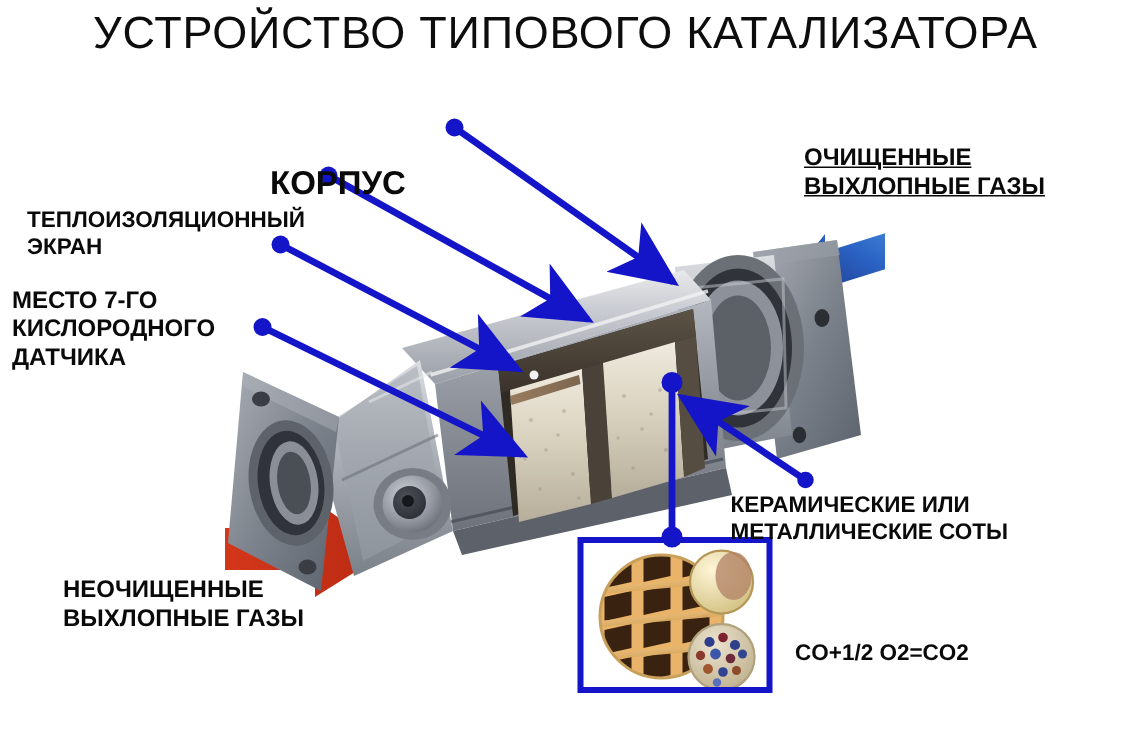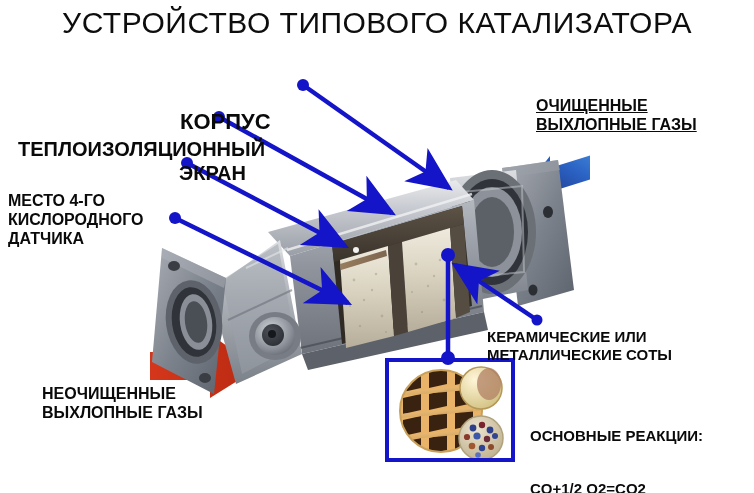--- a/index.html
+++ b/index.html
@@ -12,21 +12,21 @@
     font-size:30px;font-weight:400;letter-spacing:0.5px;color:#0d0d0d;
     font-family:"Liberation Sans",sans-serif;white-space:nowrap;
   }
 
   
   .lbl{position:absolute;color:#0a0a0a;font-weight:bold;line-height:1.18;
        font-family:"Liberation Sans",sans-serif;white-space:pre;}
 
   #lbl-insulation{left:266px;top:53px;font-size:17px;font-weight:400;}
   #lbl-body{left:137px;top:109px;font-size:22px;margin-left:43px;}
-  #lbl-heatshield{left:18px;top:138px;font-size:20px;text-align:right;width:228px;}
+  #lbl-heatshield{left:18px;top:138px;font-size:15px;text-align:left;width:228px;}
   #lbl-sensor{left:8px;top:192px;font-size:16px;}
   #lbl-dirty{left:22px;top:385px;font-size:16px;margin-left:20px;}
   #lbl-clean{left:536px;top:97px;font-size:16px;text-decoration:underline;}
   #lbl-honey{left:487px;top:328px;font-size:15px;}
   #lbl-react{left:530px;top:392px;font-size:15px;}
   #lbl-react .eq{font-size:15px;display:block;}
 
   
   #photo{position:absolute;left:150px;top:140px;width:440px;height:260px;}
 
@@ -308,33 +308,32 @@
 
     <line x1="448" y1="255" x2="448" y2="360" stroke="#1414c8" stroke-width="4.5"></line>
   </svg>
 
 
   <div class="lbl" id="lbl-body">КОРПУС</div>
 
   <div class="lbl" id="lbl-heatshield">ТЕПЛОИЗОЛЯЦИОННЫЙ
 ЭКРАН</div>
 
-  <div class="lbl" id="lbl-sensor">МЕСТО 4-ГО
+  <div class="lbl" id="lbl-sensor">МЕСТО 7-ГО
 КИСЛОРОДНОГО
 ДАТЧИКА</div>
 
   <div class="lbl" id="lbl-dirty">НЕОЧИЩЕННЫЕ
 ВЫХЛОПНЫЕ ГАЗЫ</div>
 
   <div class="lbl" id="lbl-clean">ОЧИЩЕННЫЕ
 ВЫХЛОПНЫЕ ГАЗЫ</div>
 
   <div class="lbl" id="lbl-honey">КЕРАМИЧЕСКИЕ ИЛИ
 МЕТАЛЛИЧЕСКИЕ СОТЫ</div>
 
   <div class="lbl" id="lbl-react">
-    <div>ОСНОВНЫЕ РЕАКЦИИ:</div>
     <div class="eq">CO+1/2 O2=CO2</div>
     
     
   </div>
 
 </div>
 
 </body></html>

